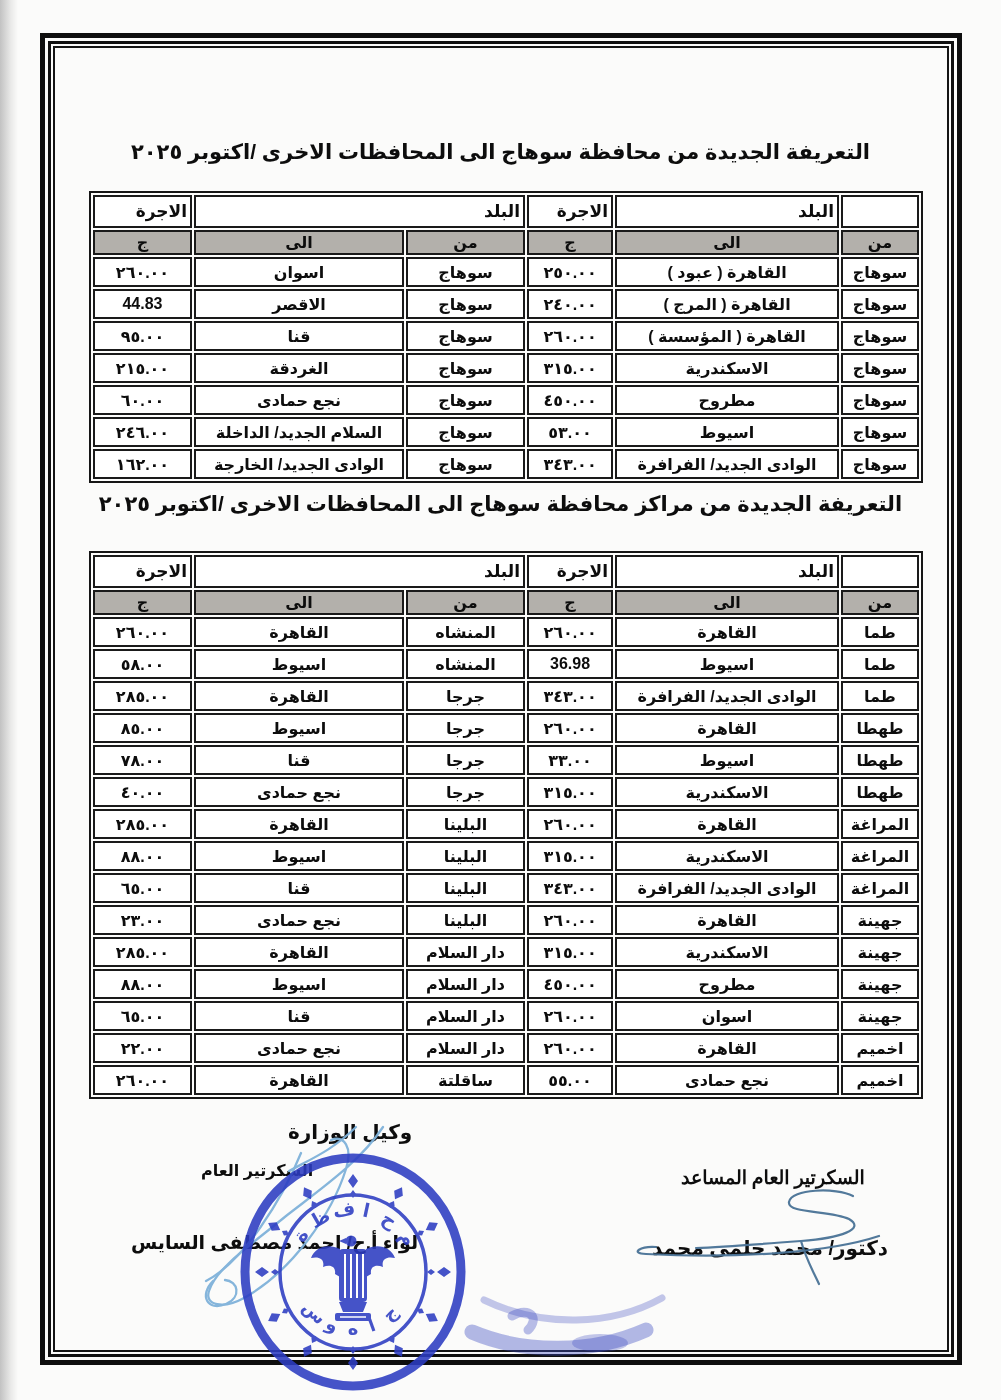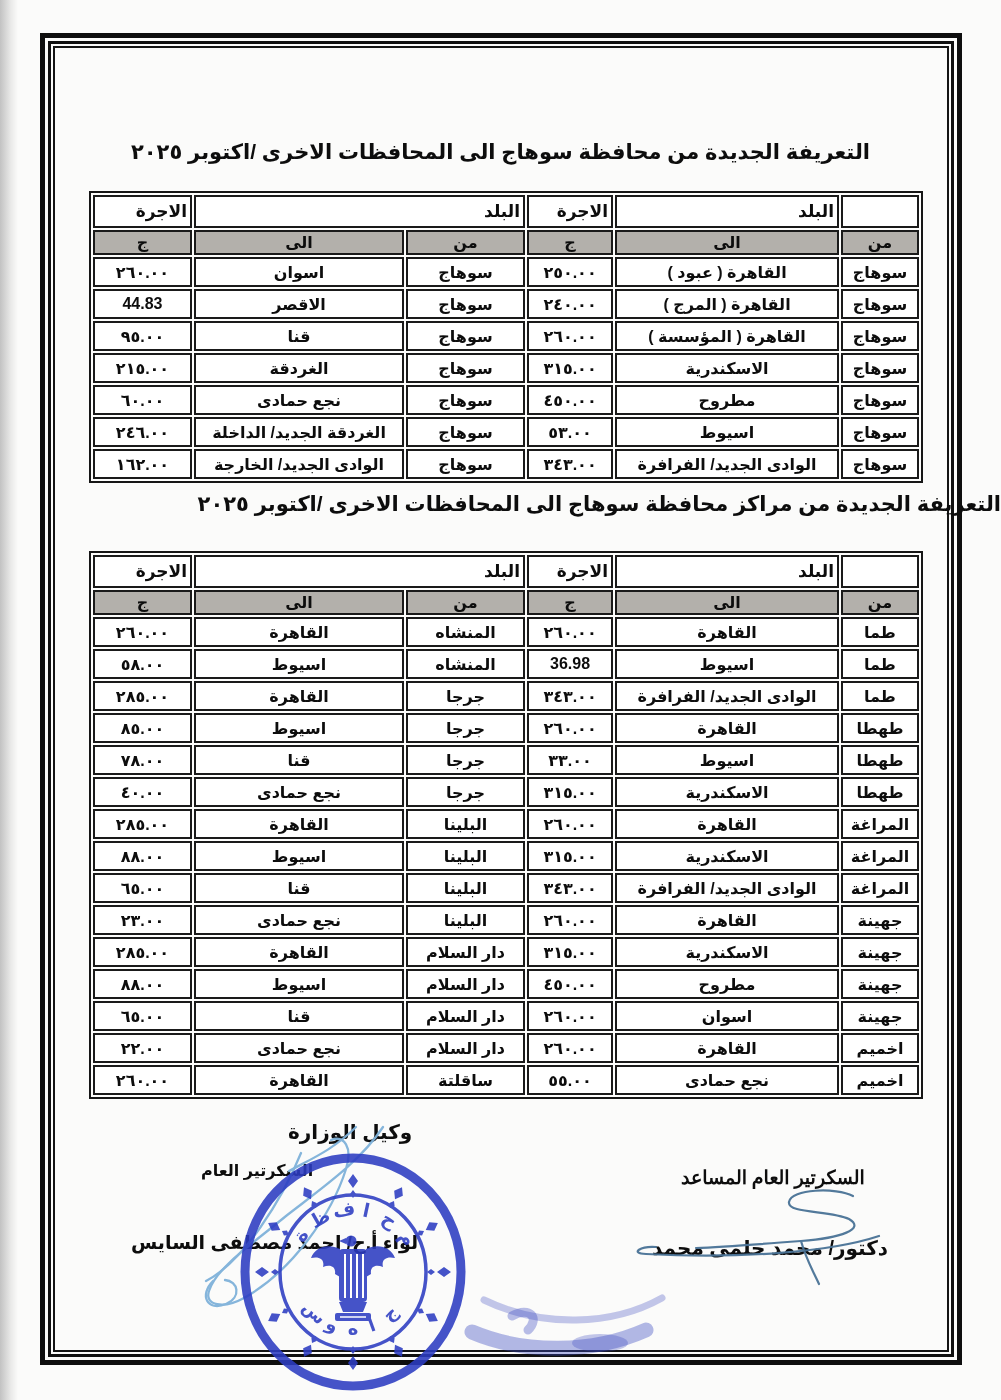--- a/index.html
+++ b/index.html
@@ -13,21 +13,21 @@
   .scan-edge{position:absolute;left:0;top:0;width:18px;height:1400px;
     background:linear-gradient(90deg,#c2c2c2,#e9e9e8 60%,rgba(255,255,255,0));}
   
   .frame-outer{position:absolute;left:40px;top:33px;width:912px;height:1322px;border:5px solid #0e0e0e;}
   .frame-mid{position:absolute;left:3px;top:3px;right:3px;bottom:3px;border:3px solid #101010;}
   .frame-inner{position:absolute;left:2px;top:2px;right:2px;bottom:2px;border:2px solid #141414;}
 
   .doc-title{position:absolute;left:0;width:1001px;text-align:center;
     font-size:21px;font-weight:bold;direction:rtl;letter-spacing:0;}
   #title1{top:140px;}
-  #title2{top:492px;text-align:right;}
+  #title2{top:492px;}
 
   table.fare{position:absolute;left:89px;width:830px;direction:rtl;
     border-collapse:separate;border-spacing:2.5px;border:2px solid #161616;
     background:#fdfdfc;table-layout:fixed;}
   #table1{top:191px;}
   #table2{top:551px;}
   table.fare td,table.fare th{border:2px solid #1a1a1a;text-align:center;vertical-align:middle;
     font-weight:bold;font-size:16px;padding:1px 3px;background:#fff;overflow:hidden;white-space:nowrap;}
   table.fare tr.head1 th{height:27px;font-size:17px;text-align:right;}
   table.fare tr.head2 th{height:19px;background:#b3b0ab;font-size:16px;}
@@ -122,21 +122,21 @@
         <td class="c-fare">٤٥٠.٠٠</td>
         <td class="c-from">سوهاج</td>
         <td class="c-to">نجع حمادى</td>
         <td class="c-fare">٦٠.٠٠</td>
       </tr>
       <tr>
         <td class="c-from">سوهاج</td>
         <td class="c-to">اسيوط</td>
         <td class="c-fare">٥٣.٠٠</td>
         <td class="c-from">سوهاج</td>
-        <td class="c-to">الغردقة الجديد/ الداخلة</td>
+        <td class="c-to">السلام الجديد/ الداخلة</td>
         <td class="c-fare">٢٤٦.٠٠</td>
       </tr>
       <tr>
         <td class="c-from">سوهاج</td>
         <td class="c-to">الوادى الجديد/ الفرافرة</td>
         <td class="c-fare">٣٤٣.٠٠</td>
         <td class="c-from">سوهاج</td>
         <td class="c-to">الوادى الجديد/ الخارجة</td>
         <td class="c-fare">١٦٢.٠٠</td>
       </tr>

